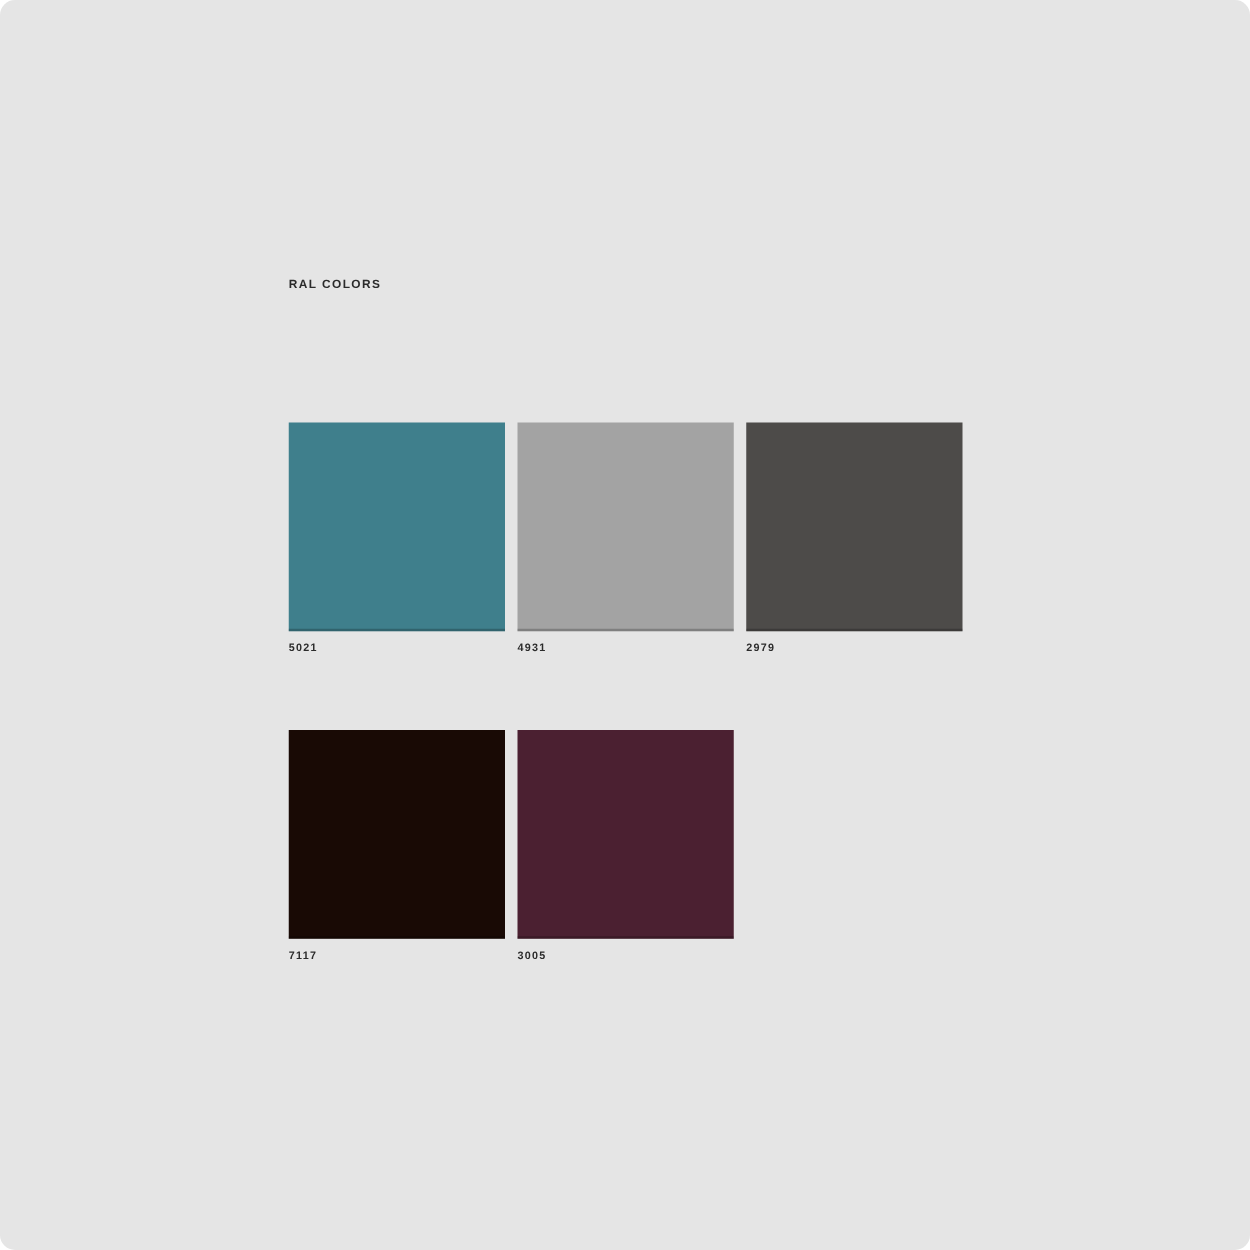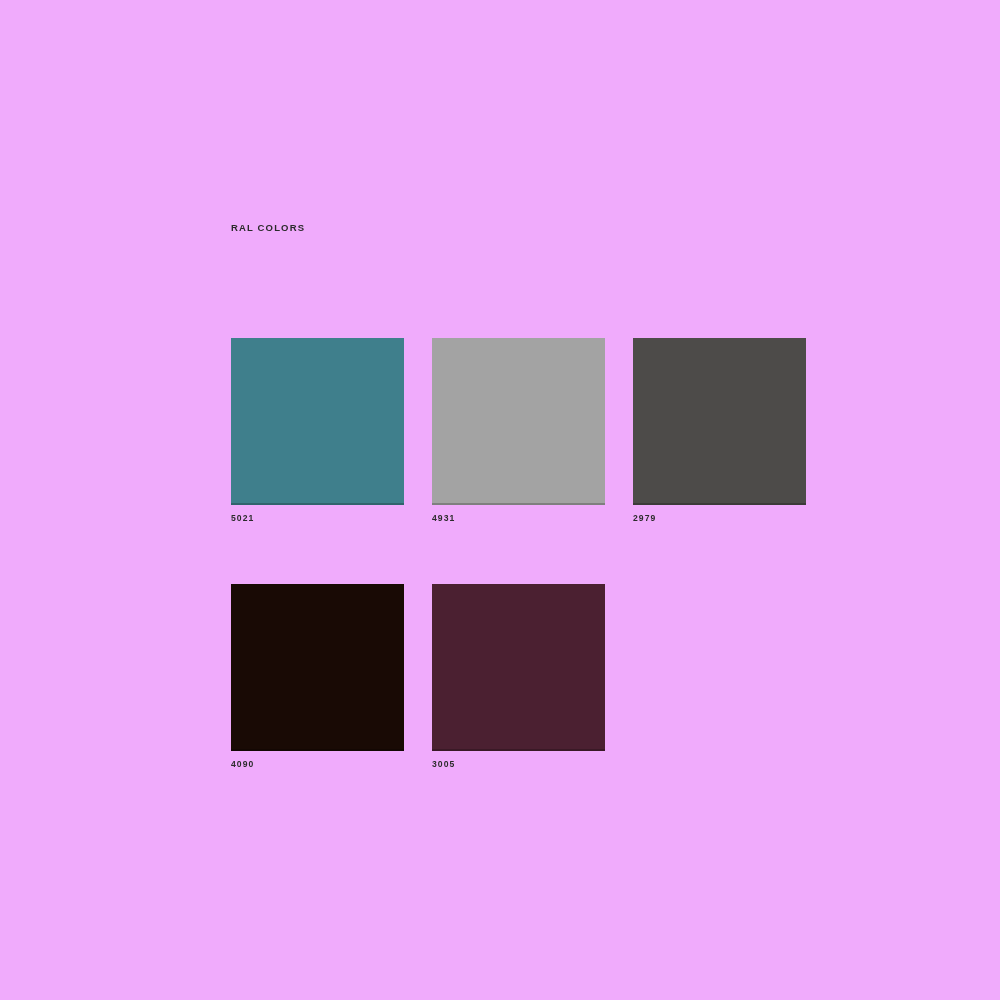--- a/index.html
+++ b/index.html
@@ -13,21 +13,22 @@
     background: #ffffff;
     font-family: "Liberation Sans", sans-serif;
     -webkit-font-smoothing: antialiased;
     overflow: hidden;
   }
 
   .page {
     position: relative;
     width: 1000px;
     height: 1000px;
-    background: #f0abfc;
+    background: #e5e5e5;
+    border-radius: 12px;
   }
 
   
   .header {
     position: absolute;
     left: 231px;
     top: 222px;
     width: 600px;
   }
 
@@ -69,21 +70,21 @@
     top: 338px;
     width: 540px;
     display: flex;
     flex-direction: column;
     gap: 61px;
   }
 
   .swatch-row {
     display: flex;
     flex-direction: row;
-    gap: 28px;
+    gap: 10px;
   }
 
   .swatch-cell {
     width: 173px;
   }
 
   .swatch-chip {
     width: 173px;
     height: 167px;
     display: block;
@@ -123,21 +124,21 @@
       </div>
       <div class="swatch-cell">
         <span class="swatch-chip" style="background-color: rgb(77, 75, 73);"></span>
         <span class="swatch-label">2979</span>
       </div>
     </div>
 
     <div class="swatch-row">
       <div class="swatch-cell">
         <span class="swatch-chip" style="background-color: rgb(25, 10, 5);"></span>
-        <span class="swatch-label">4090</span>
+        <span class="swatch-label">7117</span>
       </div>
       <div class="swatch-cell">
         <span class="swatch-chip" style="background-color: rgb(75, 32, 49);"></span>
         <span class="swatch-label">3005</span>
       </div>
     </div>
 
   </div>
 
 </div>

